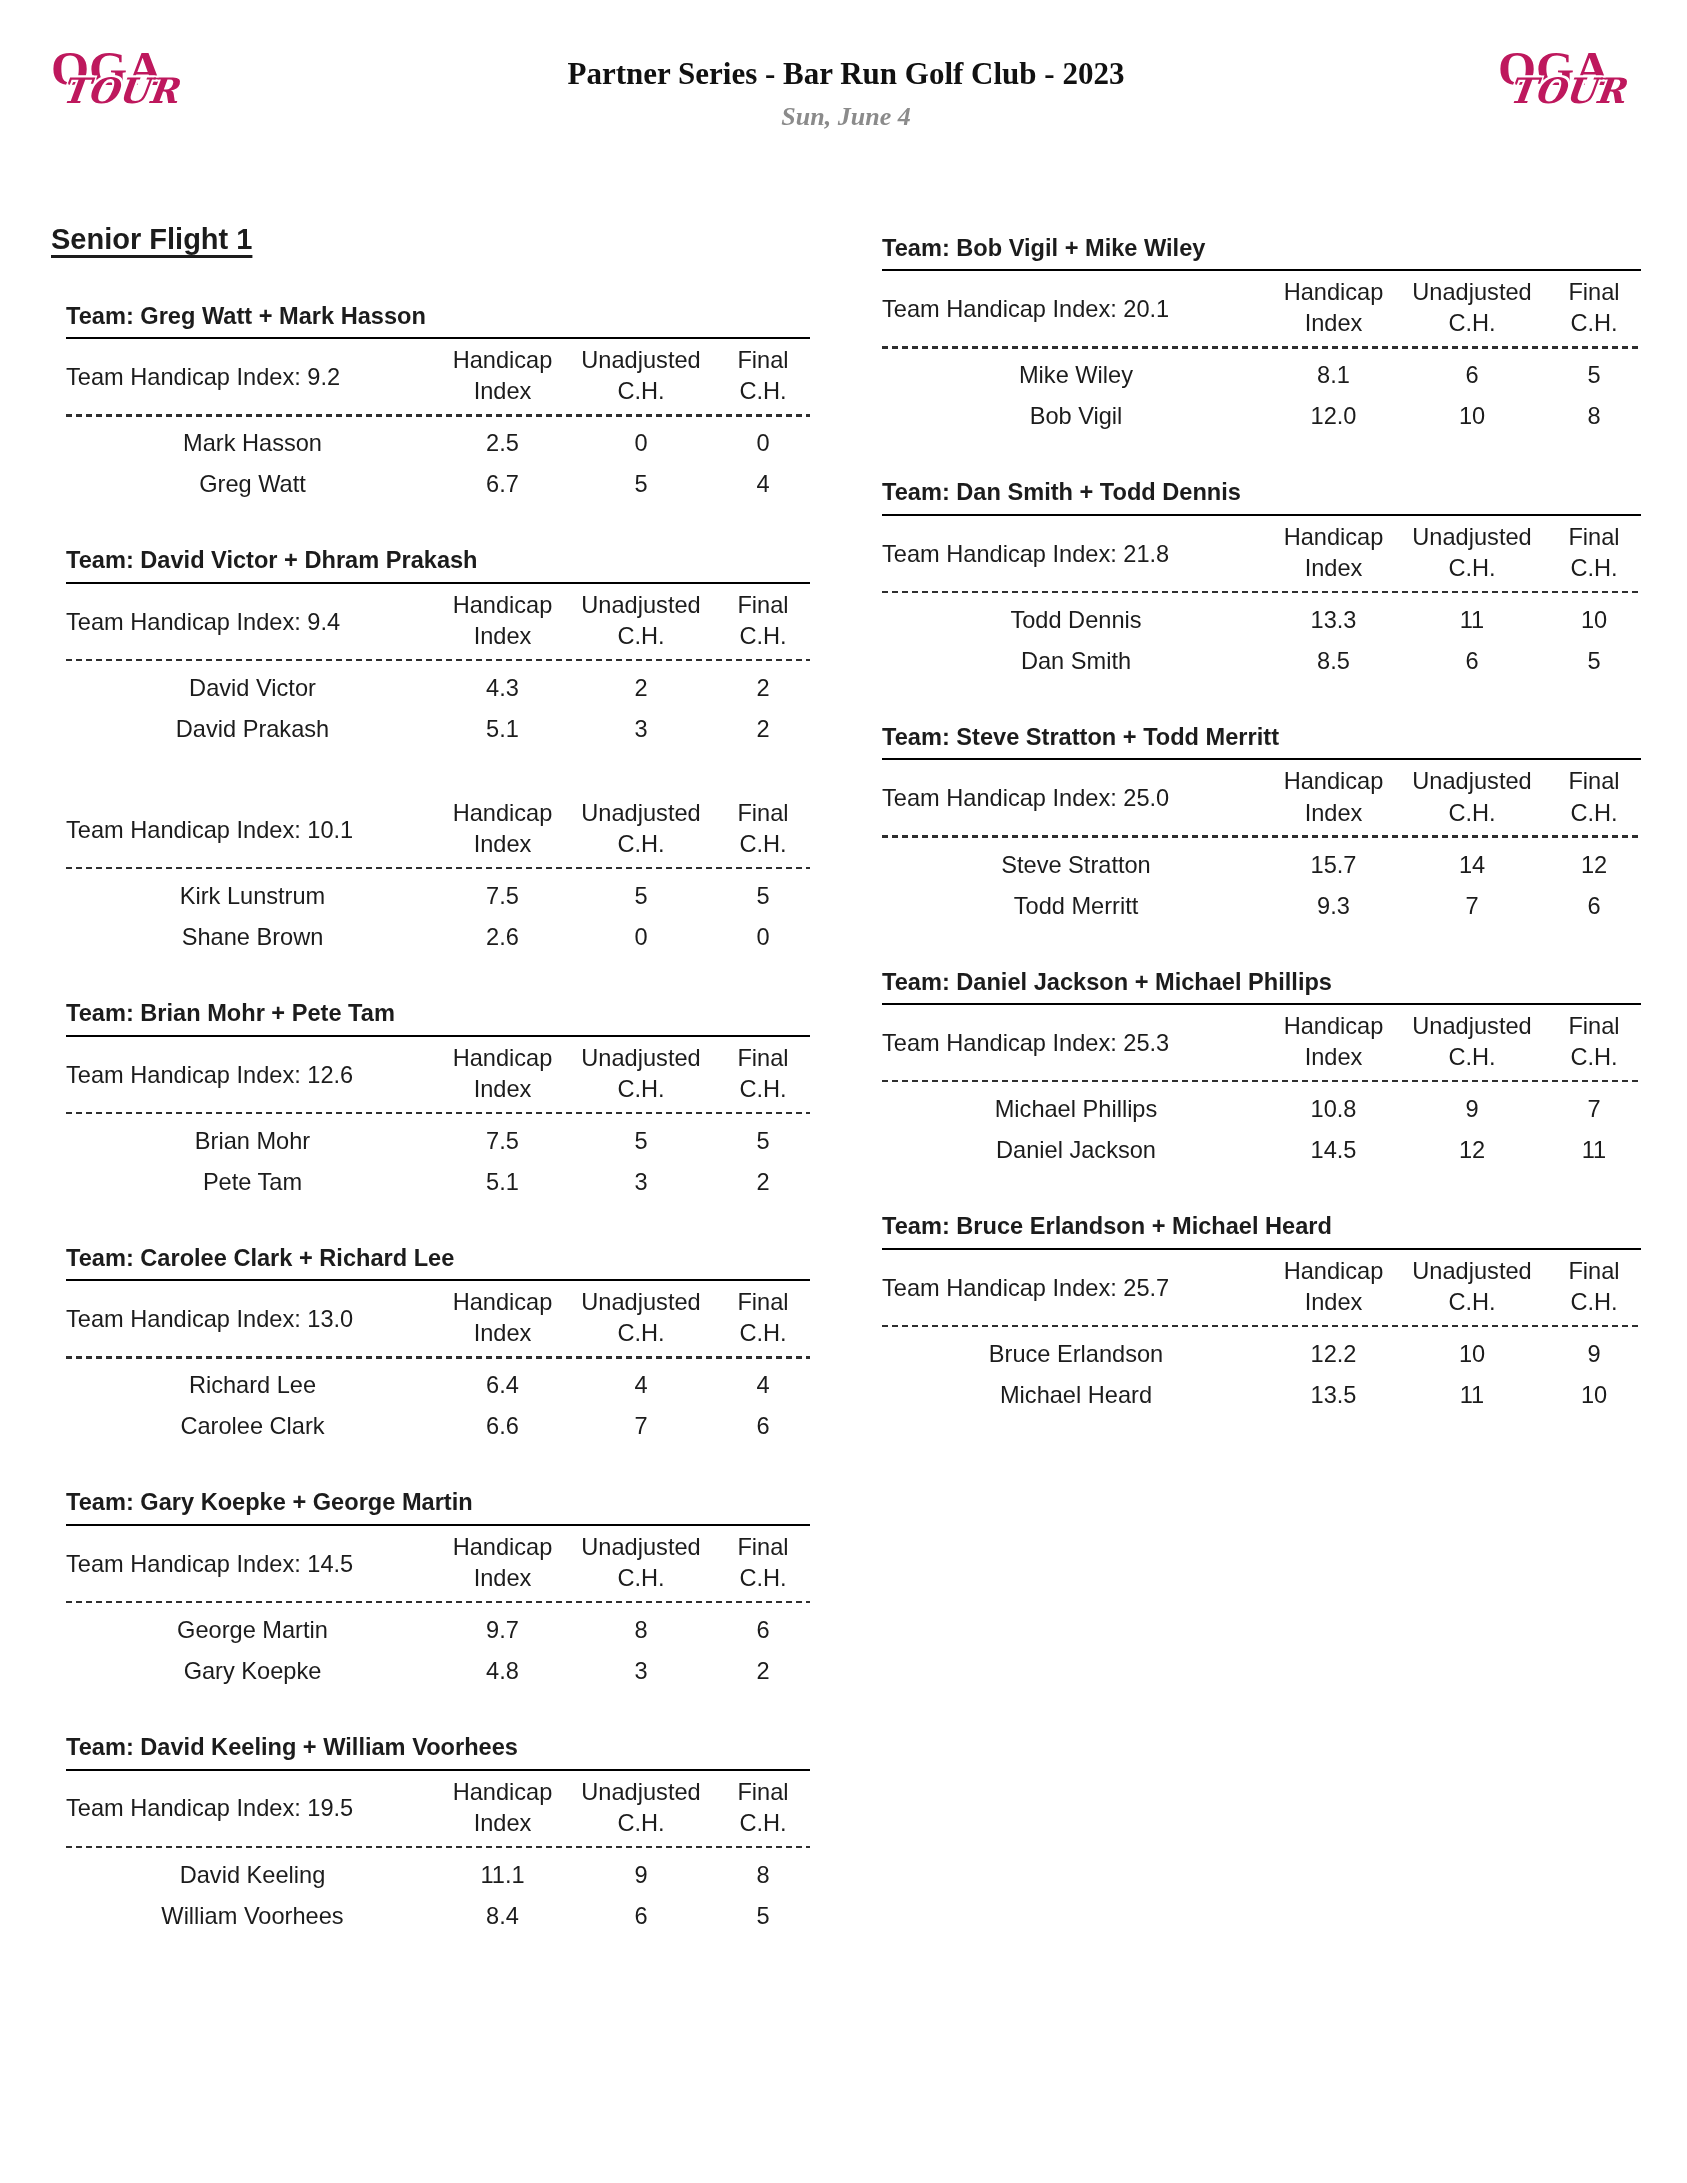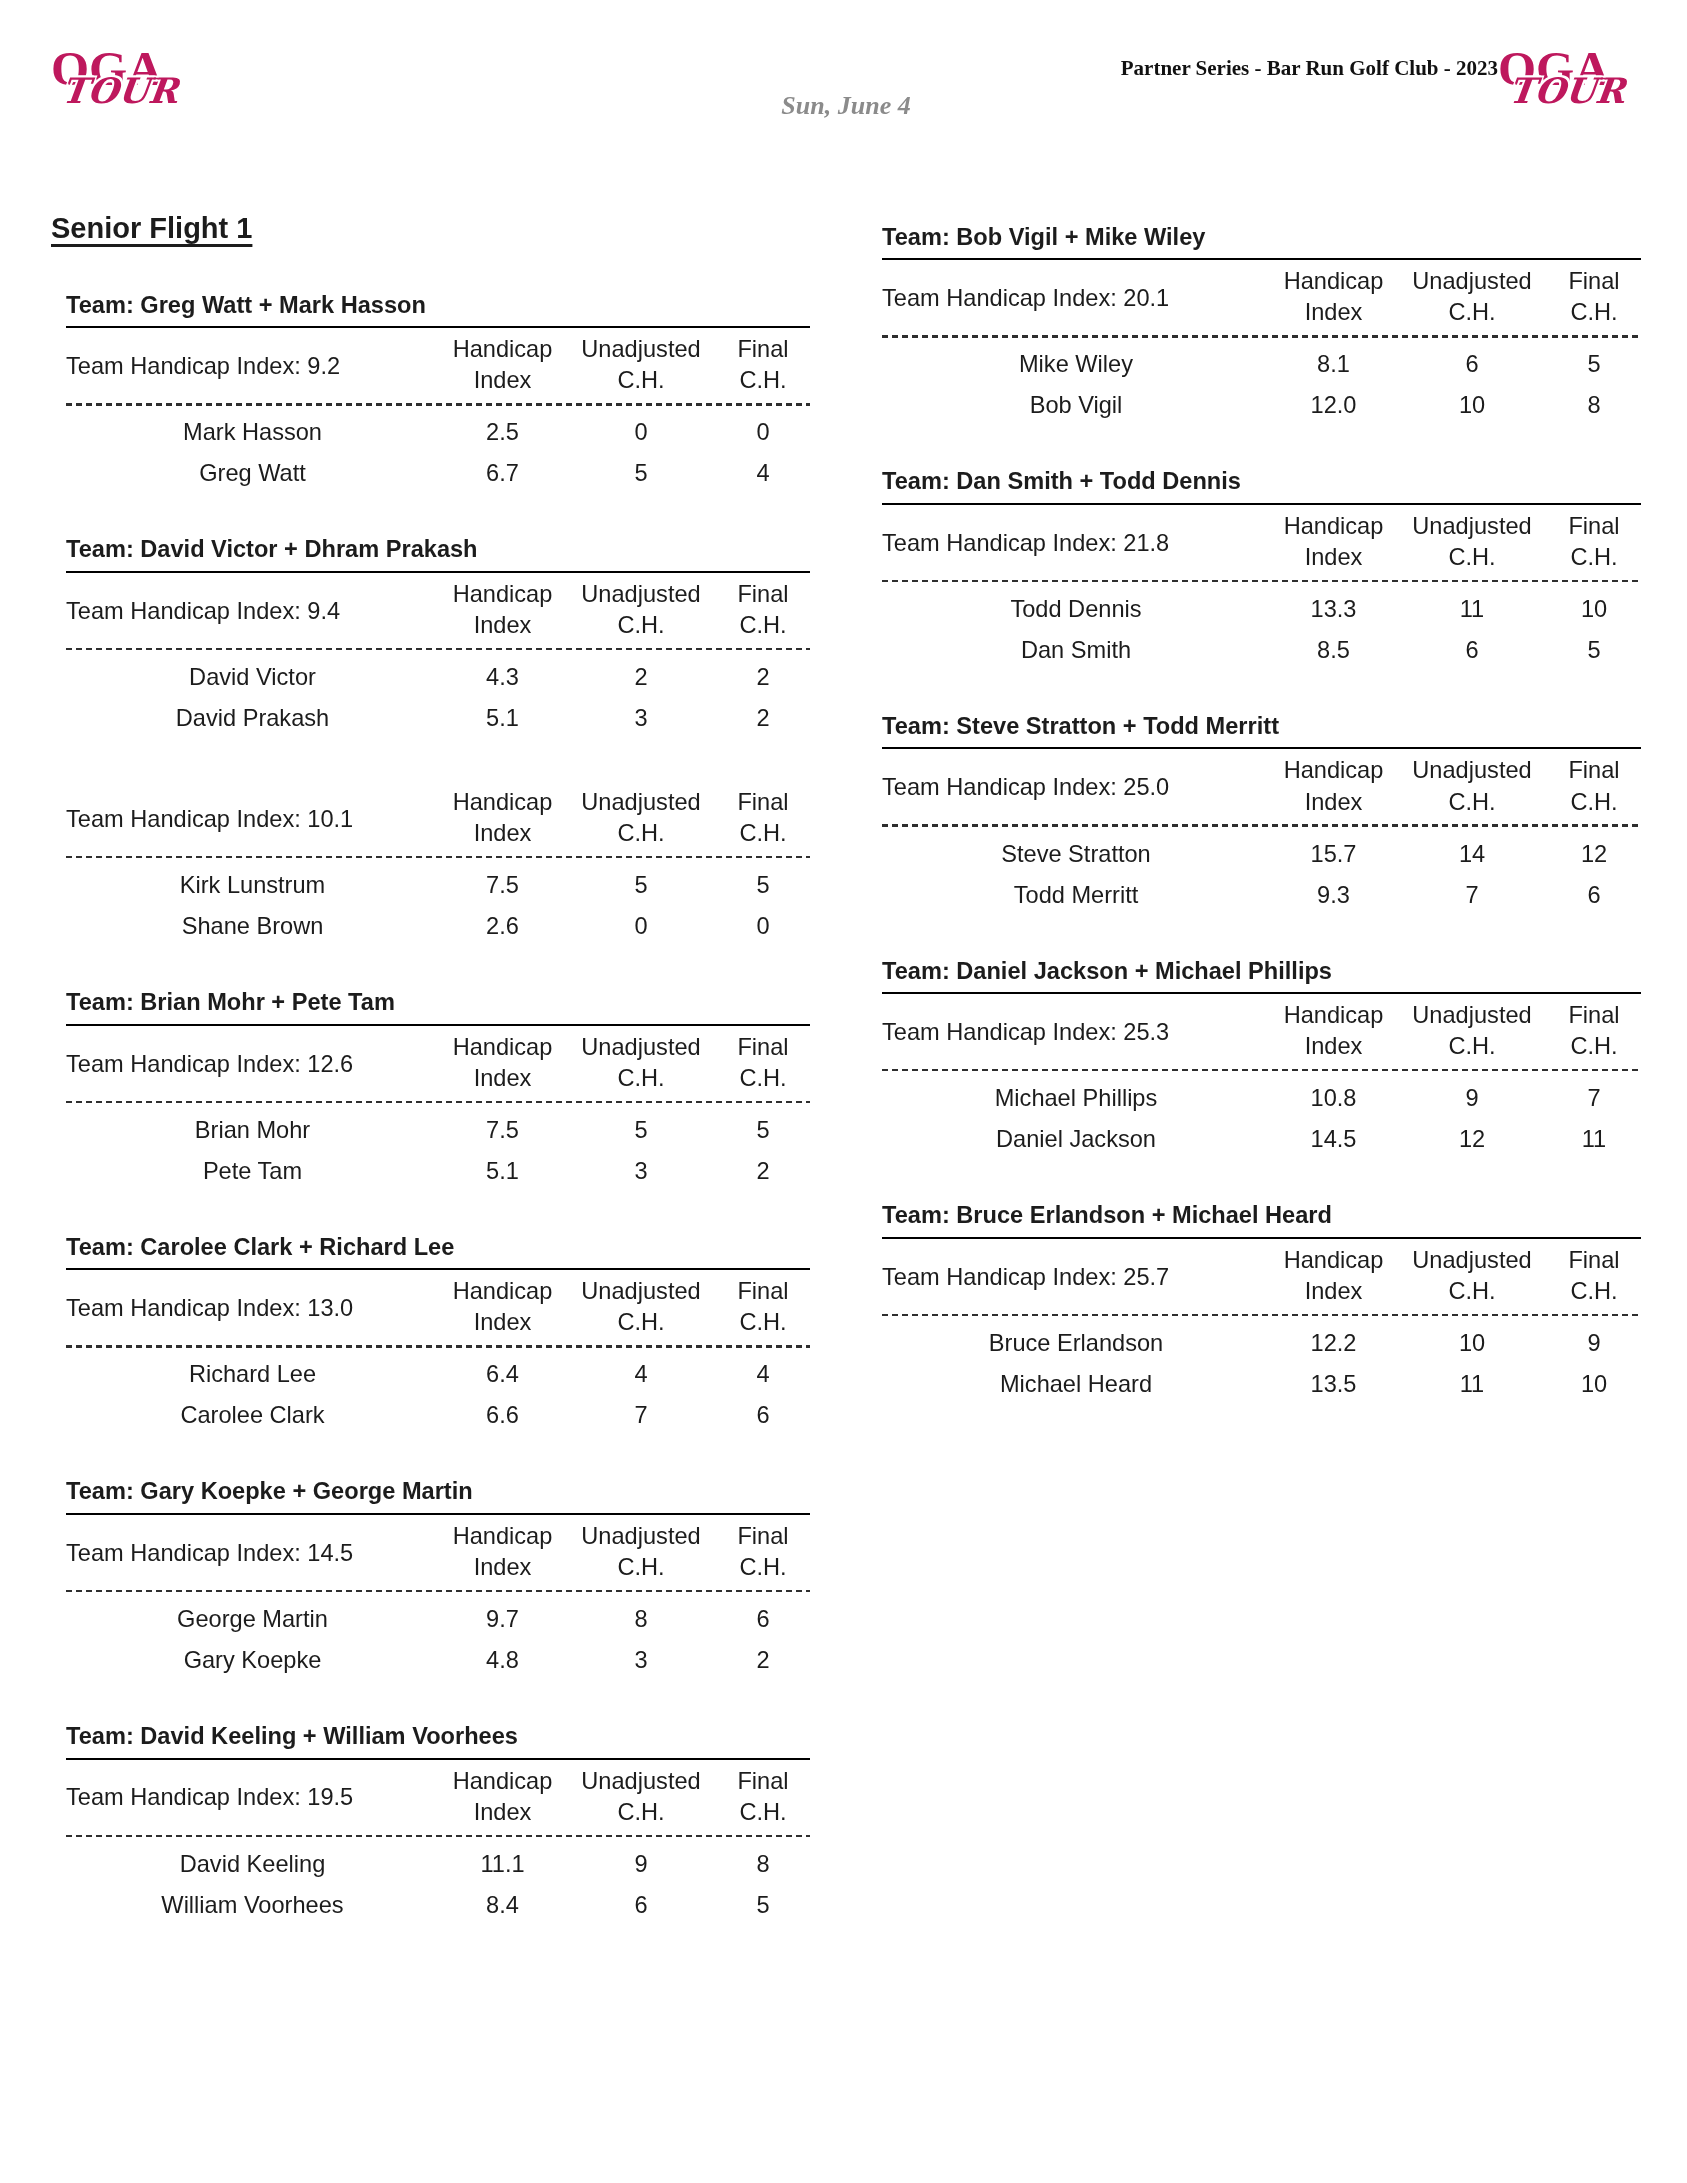--- a/index.html
+++ b/index.html
@@ -23,21 +23,21 @@
     font-family: "DejaVu Serif", serif;
     font-style: italic; font-weight: bold; font-size: 35px; line-height: 1;
     margin-top: -20px; margin-left: 13.5px;
     transform: skewX(-10deg);
     text-shadow: 1.7px 1.7px 0 #ffffff, -1.7px -1.7px 0 #ffffff, 1.7px -1.7px 0 #ffffff, -1.7px 1.7px 0 #ffffff;
   }
   .logo.right { text-align: left; }
   .title-block { flex: 1; text-align: center; padding-top: 11.8px; }
   .page-title {
     font-family: "Liberation Serif", serif;
-    font-weight: bold; font-size: 21px; color: #111; text-align: right;
+    font-weight: bold; font-size: 31px; color: #111;
   }
   .page-date {
     font-family: "Liberation Serif", serif;
     font-style: italic; font-weight: bold; font-size: 26px;
     color: #8b8b8b; margin-top: 10px;
   }
 
   
   .content { display: flex; gap: 28px; margin-top: 91px; }
   .col { flex: 1; min-width: 0; }

